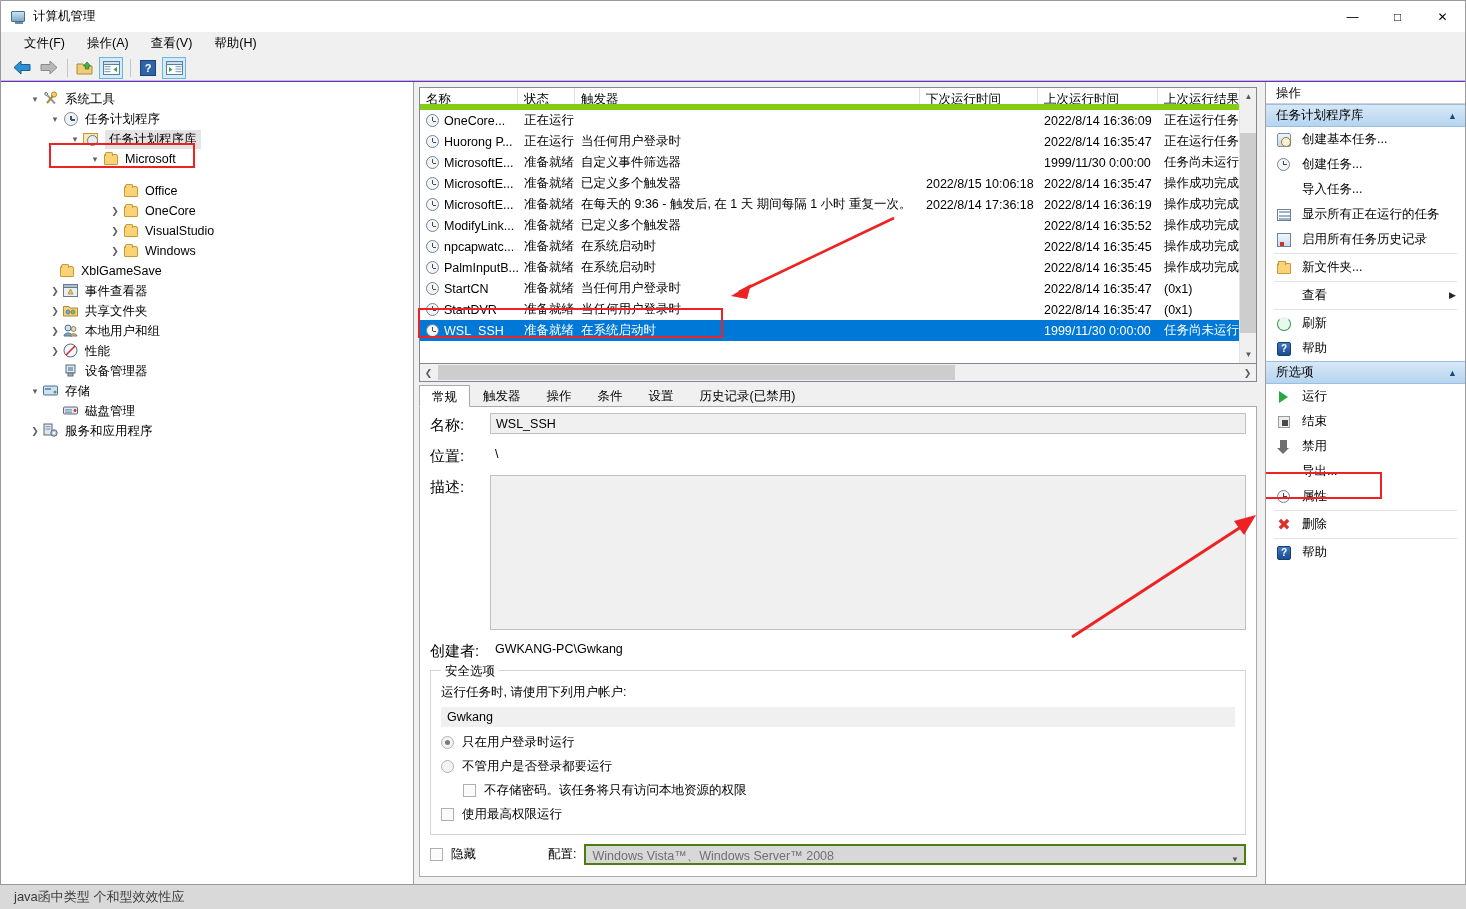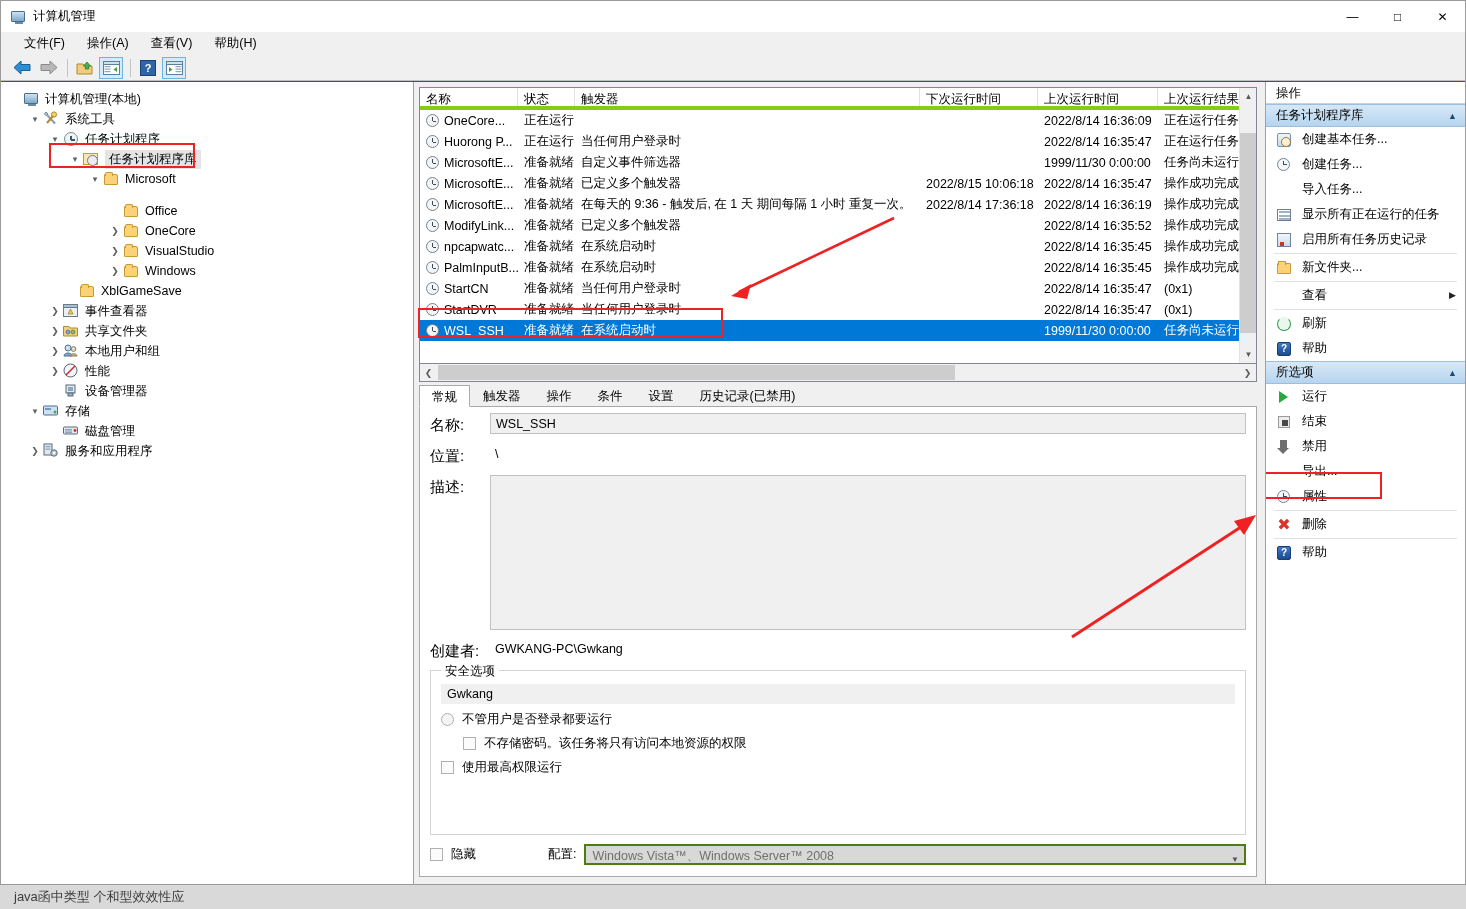--- a/index.html
+++ b/index.html
@@ -219,21 +219,21 @@
     position: absolute;
     left: 5px; top: 5px;
     width: 838px; height: 277px;
     background: #fff;
     border: 1px solid #828790;
     overflow: hidden;
   }
   .lheader {
     display: flex; height: 22px;
     background: #ffffff;
-    border-bottom: 4px solid #84cc16;
+    border-bottom: 6px solid #84cc16;
     font-size: 12.5px;
   }
   .lhcell {
     padding: 3px 0 0 6px;
     border-right: 1px solid #e0e0e0;
     overflow: hidden; white-space: nowrap;
     color: #000;
   }
   .lrow {
     display: flex; height: 21px;
@@ -604,27 +604,20 @@
           <rect x="9.5" y="10" width="6" height="1.2" fill="#8aa7c0"></rect>
           <path d="M3 6 L6.5 8.5 L3 11 Z" fill="#3ea13e"></path>
         </svg>
       </div>
     </div>
 
     <div class="bodyrow">
 
       <div class="pane-tree">
         <div class="tree" id="tree-root">
-            <div class="tnode" style="padding-left: 6px;">
-              <span class="twist"></span>
-              <span class="ticon">
-                <div class="ic-computer"></div>
-              </span>
-              <span class="tlabel">计算机管理(本地)</span>
-            </div>
             <div class="tnode" style="padding-left: 26px;">
               <span class="twist">▾</span>
               <span class="ticon">
                 <svg width="15" height="15" viewBox="0 0 15 15">
                   <path d="M3 1 L5 3 L3.5 5 L1.5 3 Z" fill="#c9d4de" stroke="#6b7a87"></path>
                   <path d="M4.5 4.5 L12 12.5" stroke="#8c99a6" stroke-width="2"></path>
                   <circle cx="11" cy="3.5" r="2.6" fill="#f5d163" stroke="#b08a2e"></circle>
                   <path d="M10 5 L4 12" stroke="#b08a2e" stroke-width="2"></path>
                 </svg>
               </span>
@@ -672,21 +665,21 @@
               </span>
               <span class="tlabel">VisualStudio</span>
             </div>
             <div class="tnode" style="padding-left: 106px;">
               <span class="twist">❯</span>
               <span class="ticon">
                 <div class="ic-folder"></div>
               </span>
               <span class="tlabel">Windows</span>
             </div>
-            <div class="tnode" style="padding-left: 62px;">
+            <div class="tnode" style="padding-left: 42px;">
               <span class="twist"></span>
               <span class="ticon">
                 <div class="ic-folder"></div>
               </span>
               <span class="tlabel">XblGameSave</span>
             </div>
             <div class="tnode" style="padding-left: 46px;">
               <span class="twist">❯</span>
               <span class="ticon">
                 <svg width="15" height="15" viewBox="0 0 15 15">
@@ -952,21 +945,26 @@
             <div class="flabel">描述:</div>
             <div class="ftext"></div>
           </div>
           <div class="frow">
             <div class="flabel">创建者:</div>
             <div class="fplain">GWKANG-PC\Gwkang</div>
           </div>
 
           <div class="group">
             <div class="group-title">安全选项</div>
+            <div class="gline">运行任务时, 请使用下列用户帐户:</div>
             <div class="userbox">Gwkang</div>
+            <div class="optrow">
+              <span class="radio on"></span>
+              <span>只在用户登录时运行</span>
+            </div>
             <div class="optrow">
               <span class="radio"></span>
               <span>不管用户是否登录都要运行</span>
             </div>
             <div class="optrow" style="padding-left:22px;">
               <span class="check"></span>
               <span>不存储密码。该任务将只有访问本地资源的权限</span>
             </div>
             <div class="optrow">
               <span class="check"></span>

